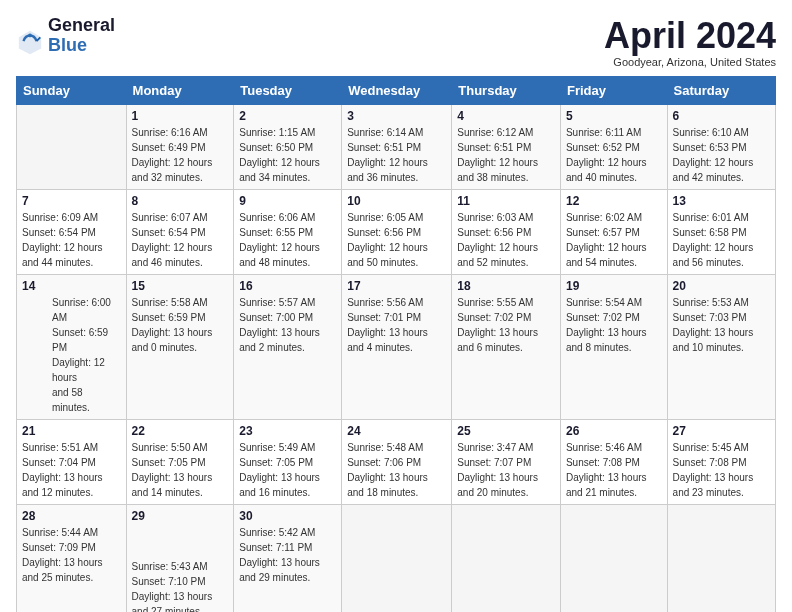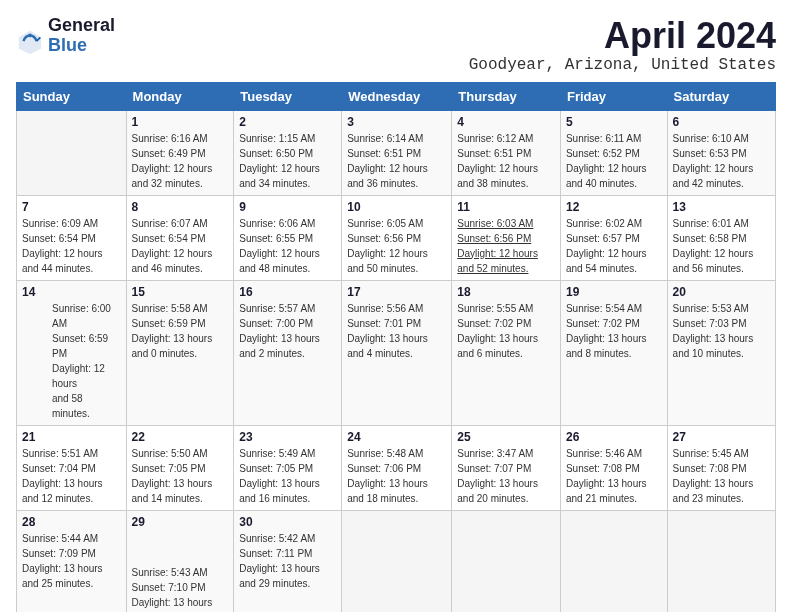--- a/index.html
+++ b/index.html
@@ -43,23 +43,22 @@
     .title-block {
       text-align: right;
     }
     .month-title {
       font-size: 36px;
       font-weight: bold;
       color: #1a1a2e;
       line-height: 1.1;
     }
     .subtitle {
-      font-size: 16px;
+      font-size: 11px;
       color: #333;
-      font-family: Liberation Mono, monospace;
     }
     table {
       width: 100%;
       border-collapse: collapse;
       font-size: 11px;
     }
     thead tr th {
       background-color: #2e6db4;
       color: #fff;
       text-align: left;
@@ -199,21 +198,21 @@
         </td>
         <td>
           <span class="day-num">10</span>
           <div class="day-info" style="white-space: pre-line;">Sunrise: 6:05 AM
 Sunset: 6:56 PM
 Daylight: 12 hours
 and 50 minutes.</div>
         </td>
         <td>
           <span class="day-num">11</span>
-          <div class="day-info" style="white-space: pre-line; text-decoration: underline;">Sunrise: 6:03 AM
+          <div class="day-info" style="white-space: pre-line;">Sunrise: 6:03 AM
 Sunset: 6:56 PM
 Daylight: 12 hours
 and 52 minutes.</div>
         </td>
         <td>
           <span class="day-num">12</span>
           <div class="day-info" style="white-space: pre-line;">Sunrise: 6:02 AM
 Sunset: 6:57 PM
 Daylight: 12 hours
 and 54 minutes.</div>

